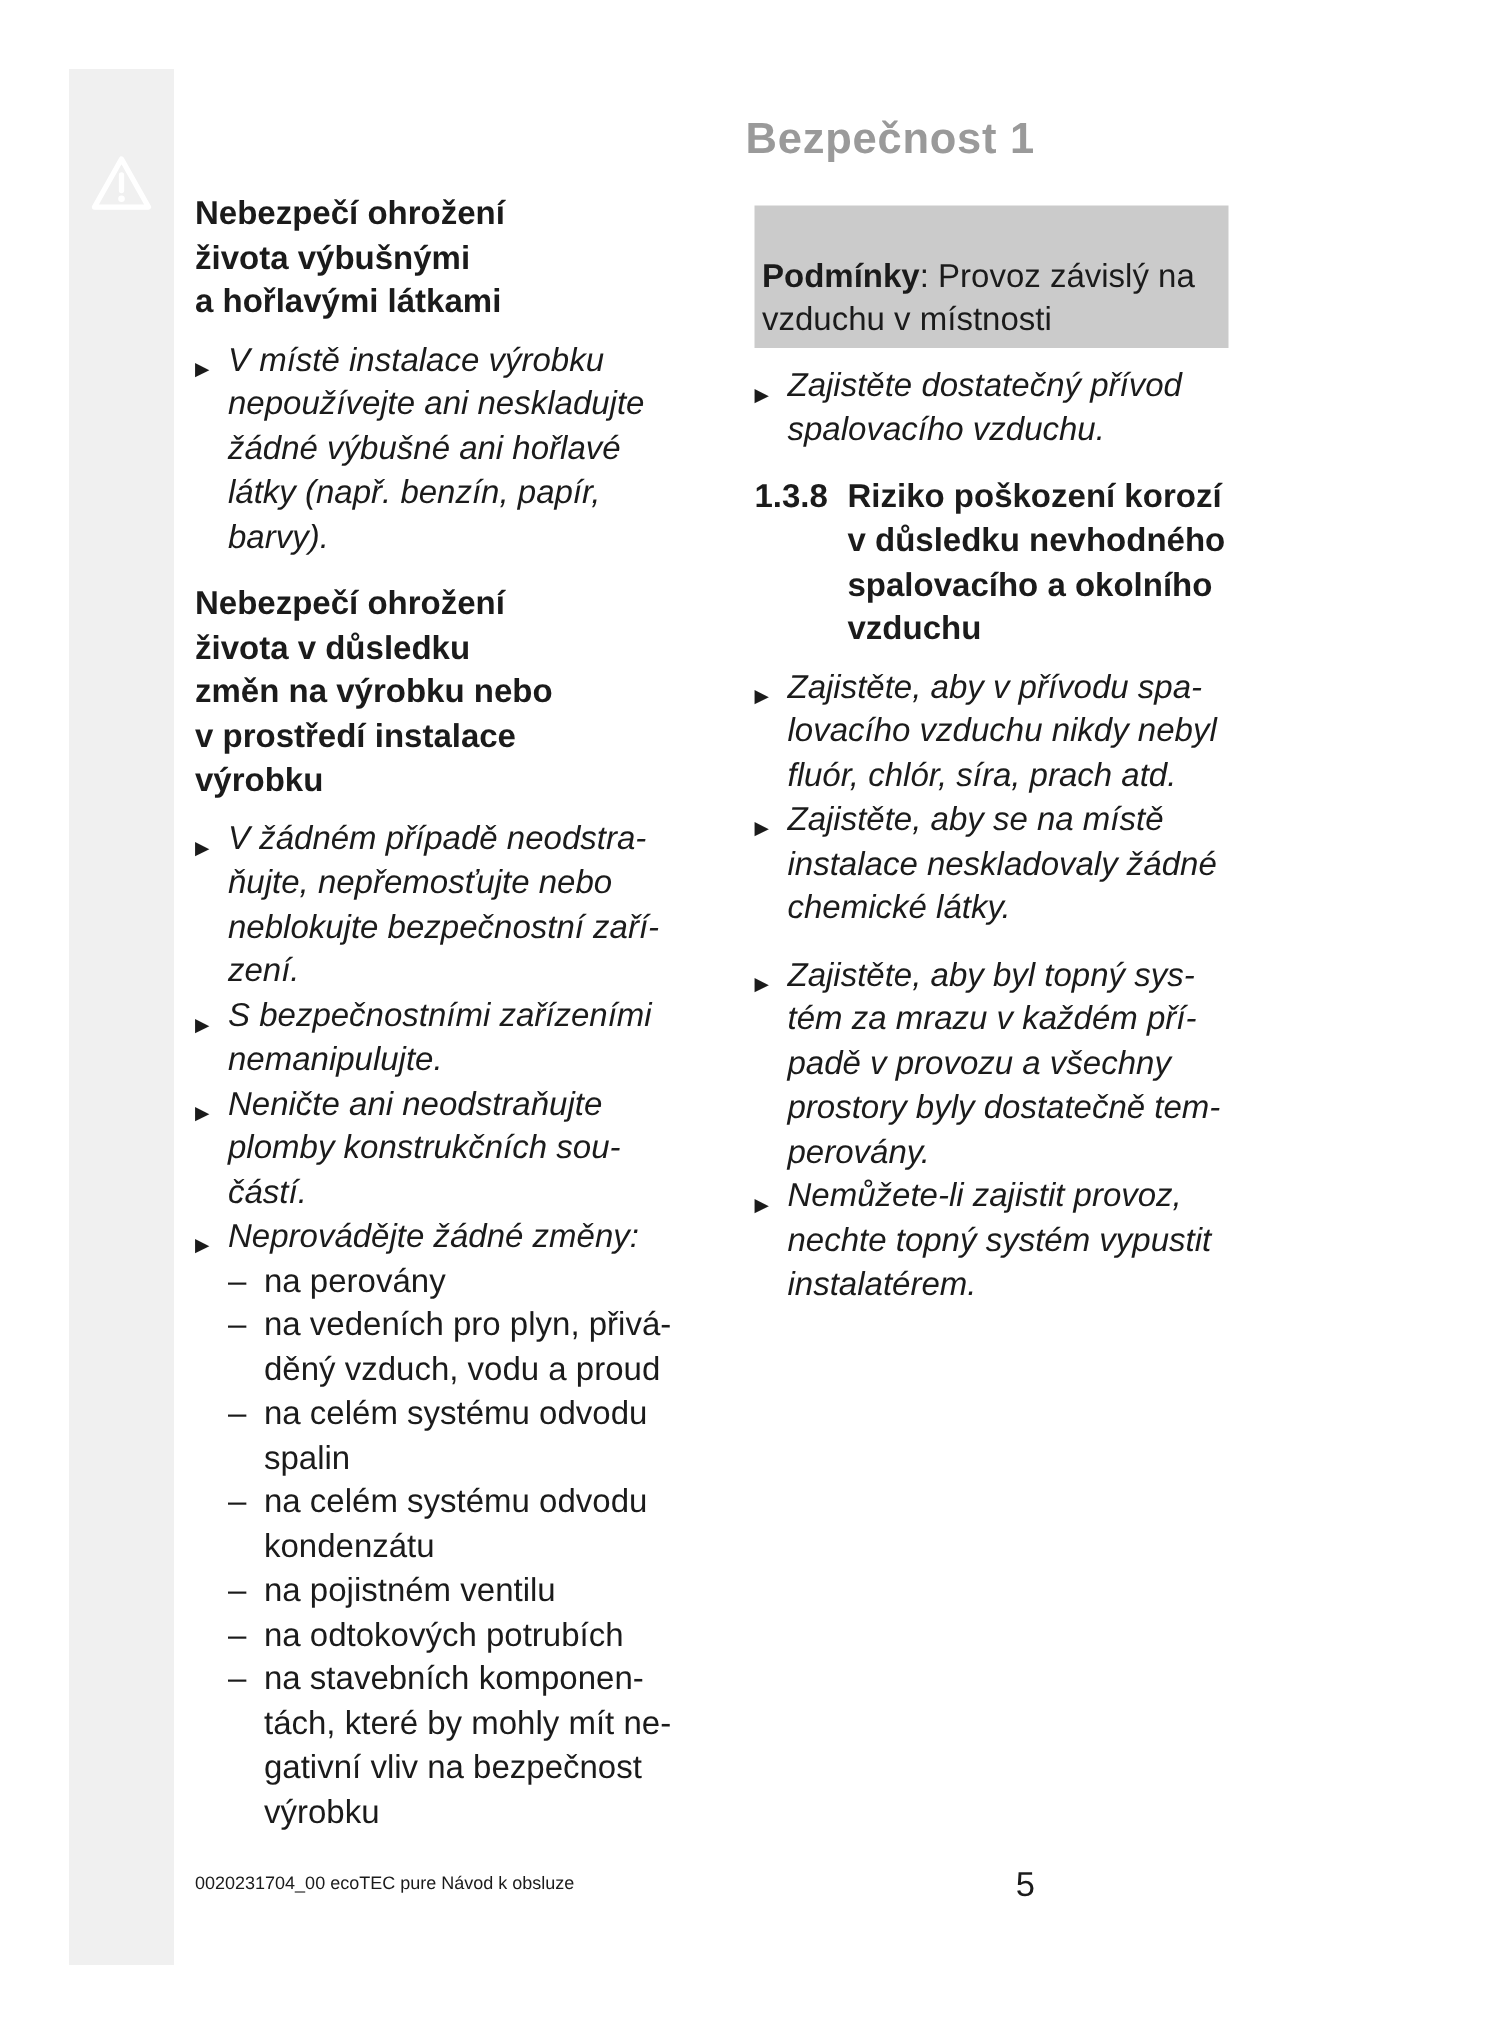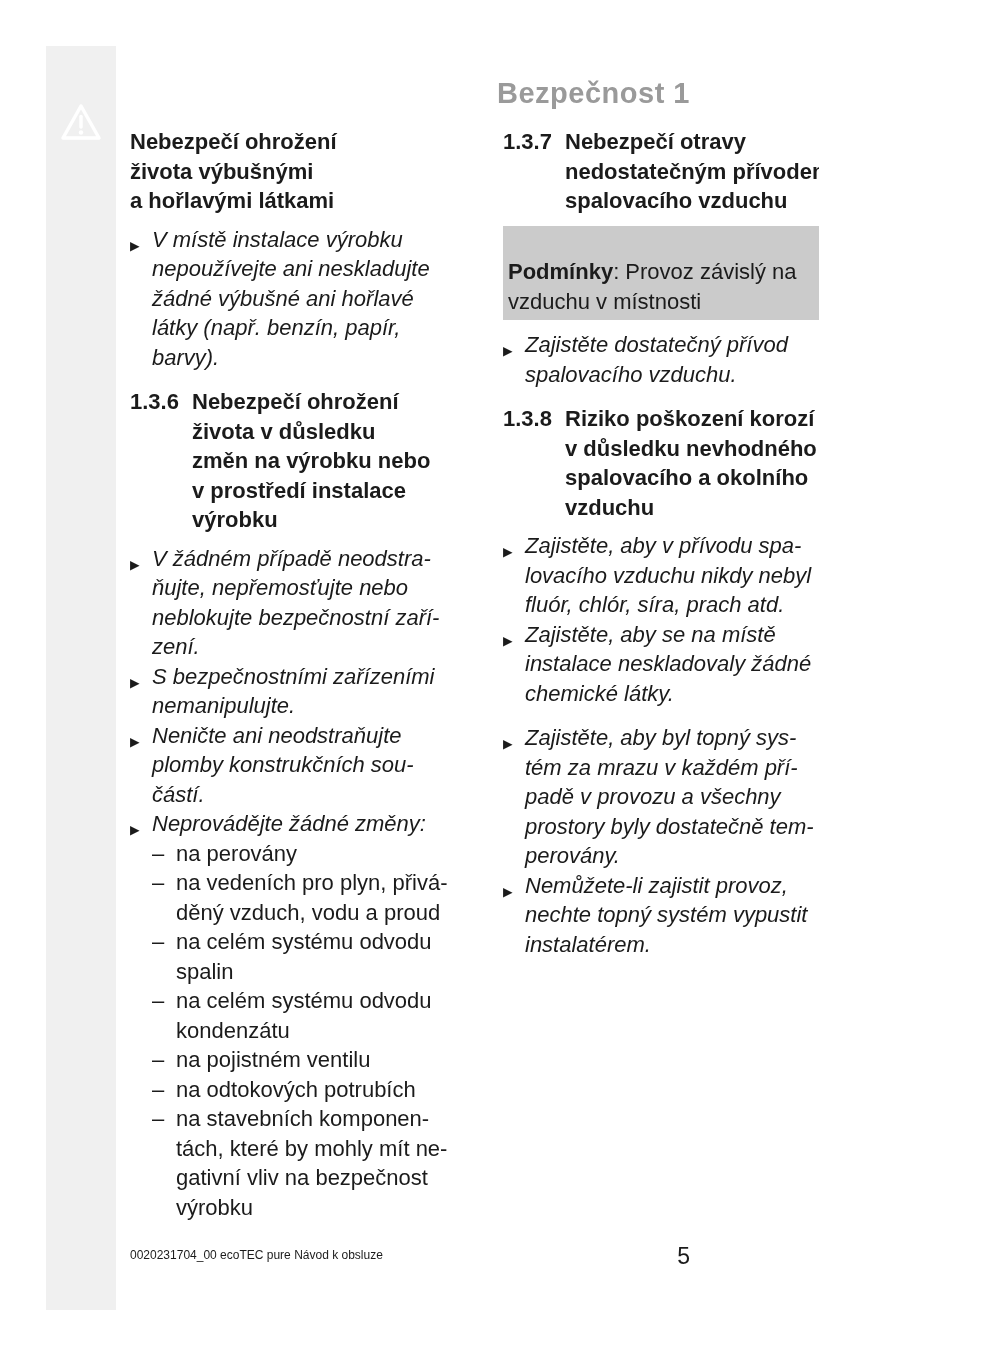--- a/index.html
+++ b/index.html
@@ -74,21 +74,20 @@
         <span class="b-body b-text">V místě instalace výrobku
 nepoužívejte ani neskladujte
 žádné výbušné ani hořlavé
 látky (např. benzín, papír,
 barvy).</span>
       </div>
     </div>
 
     <div class="sec">
       <div class="sec-heading">
-        <span class="sec-num">1.3.6</span>
         <span class="sec-title">Nebezpečí ohrožení
 života v důsledku
 změn na výrobku nebo
 v prostředí instalace
 výrobku</span>
       </div>
       <div class="bullet">
         <span class="b-marker">▶</span>
         <span class="b-body b-text">V žádném případě neodstra-
 ňujte, nepřemosťujte nebo
@@ -145,26 +144,20 @@
 výrobku</span>
           </div>
         </div>
       </div>
     </div>
   </div>
 
   <div class="col col-right">
 
     <div class="sec">
-      <div class="sec-heading">
-        <span class="sec-num">1.3.7</span>
-        <span class="sec-title">Nebezpečí otravy
-nedostatečným přívodem
-spalovacího vzduchu</span>
-      </div>
       <div class="cond-box">
         <span class="cond-label">Podmínky</span><span>: Provoz závislý na
 vzduchu v místnosti</span>
       </div>
       <div class="bullet">
         <span class="b-marker">▶</span>
         <span class="b-body b-text">Zajistěte dostatečný přívod
 spalovacího vzduchu.</span>
       </div>
     </div>

